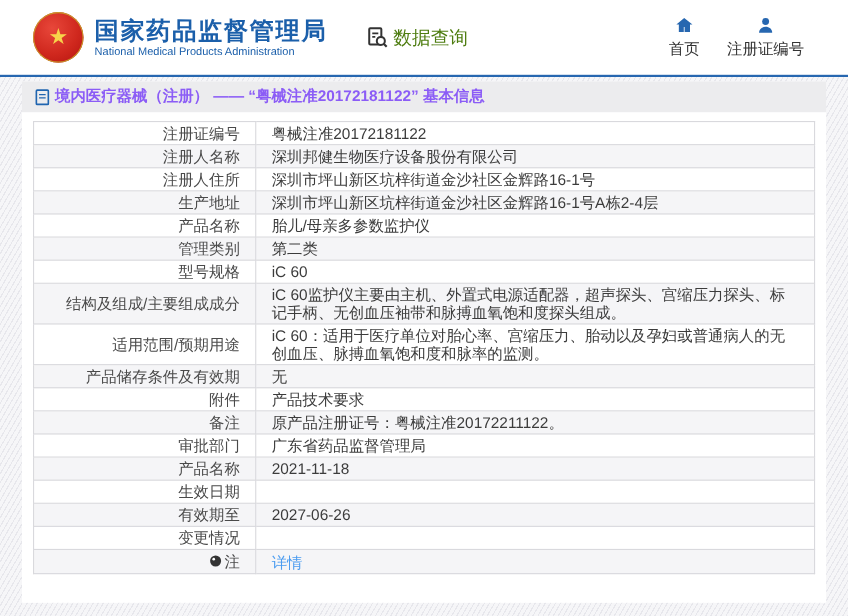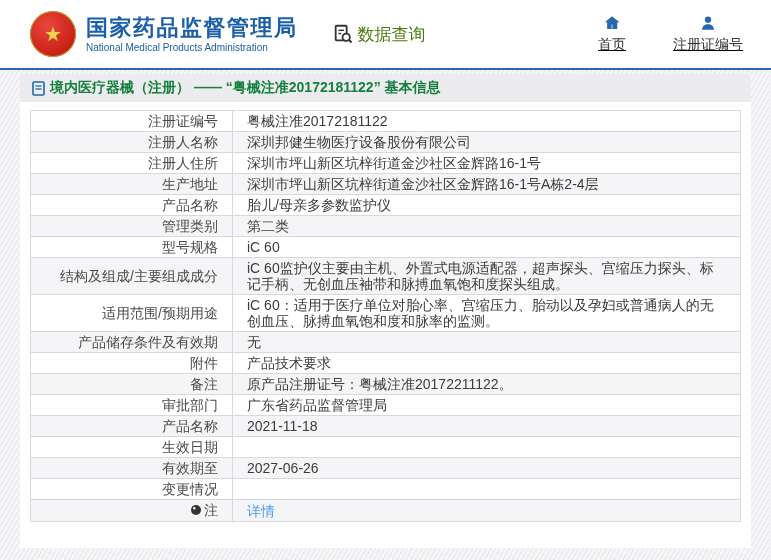--- a/index.html
+++ b/index.html
@@ -24,32 +24,32 @@
   }
   .emblem span { color:#f7d44a; font-size:20px; line-height:1; }
   .agency { margin-left:10px; }
   .agency .zh { font-size:22px; font-weight:bold; color:#1b5faa; letter-spacing:1.5px; line-height:26px; }
   .agency .en { font-size:10px; color:#1b5faa; line-height:13px; }
   .dataquery {
     margin-left:34px; display:flex; align-items:center; gap:4px;
     font-size:17px; color:#4d7c0f; cursor:pointer;
   }
   .hspacer { flex:1; }
-  .topnav { display:flex; gap:47px; margin-right:6px;text-decoration:underline; }
+  .topnav { display:flex; gap:25px; margin-right:18px; }
   .topnav .navitem {
     display:flex; flex-direction:column; align-items:center; gap:4px;
     font-size:14px; color:#333; cursor:pointer;
   }
   
   .content {
     margin:4px 20px 0 20px; background:#ffffff; min-height:474px; padding-bottom:4px;
   }
   .titlebar {
     height:28px; background:#ececee; display:flex; align-items:center;
-    padding:0 12px; gap:5px; font-size:14px; font-weight:bold; color:#15803d;
+    padding:0 12px; gap:5px; font-size:14px; font-weight:bold; color:#8b5cf6;
   }
   table.info {
     width:calc(100% - 20px); margin:8px 10px 0 10px;
     border-collapse:collapse; table-layout:fixed;
   }
   table.info td {
     border:1px solid #d9d9dd; font-size:14px; line-height:16px;
     padding:2px 14px; vertical-align:middle; color:#3c3c3c;
   }
   table.info td.lbl {

